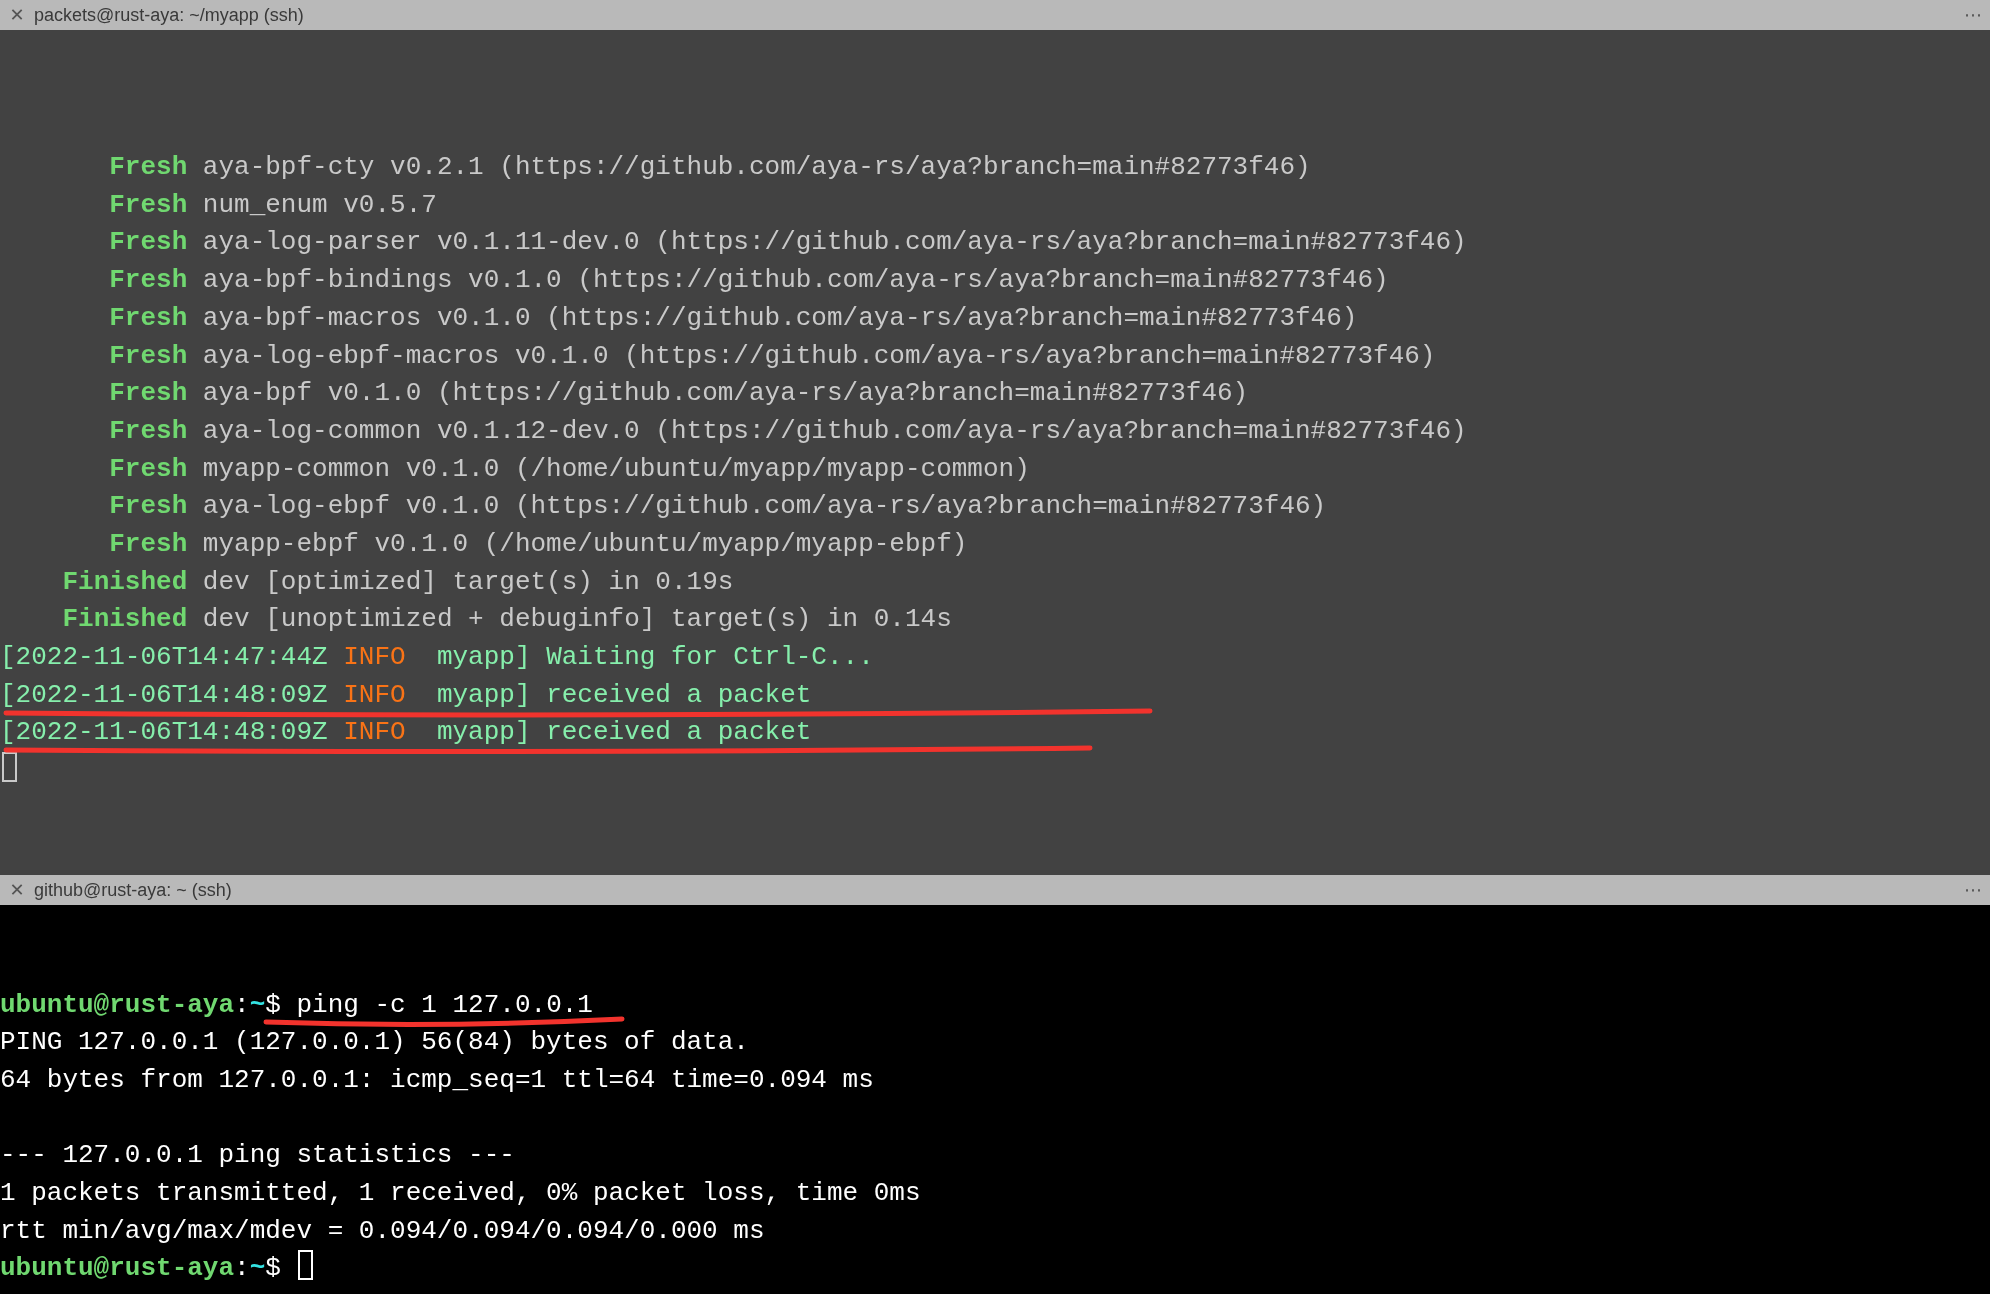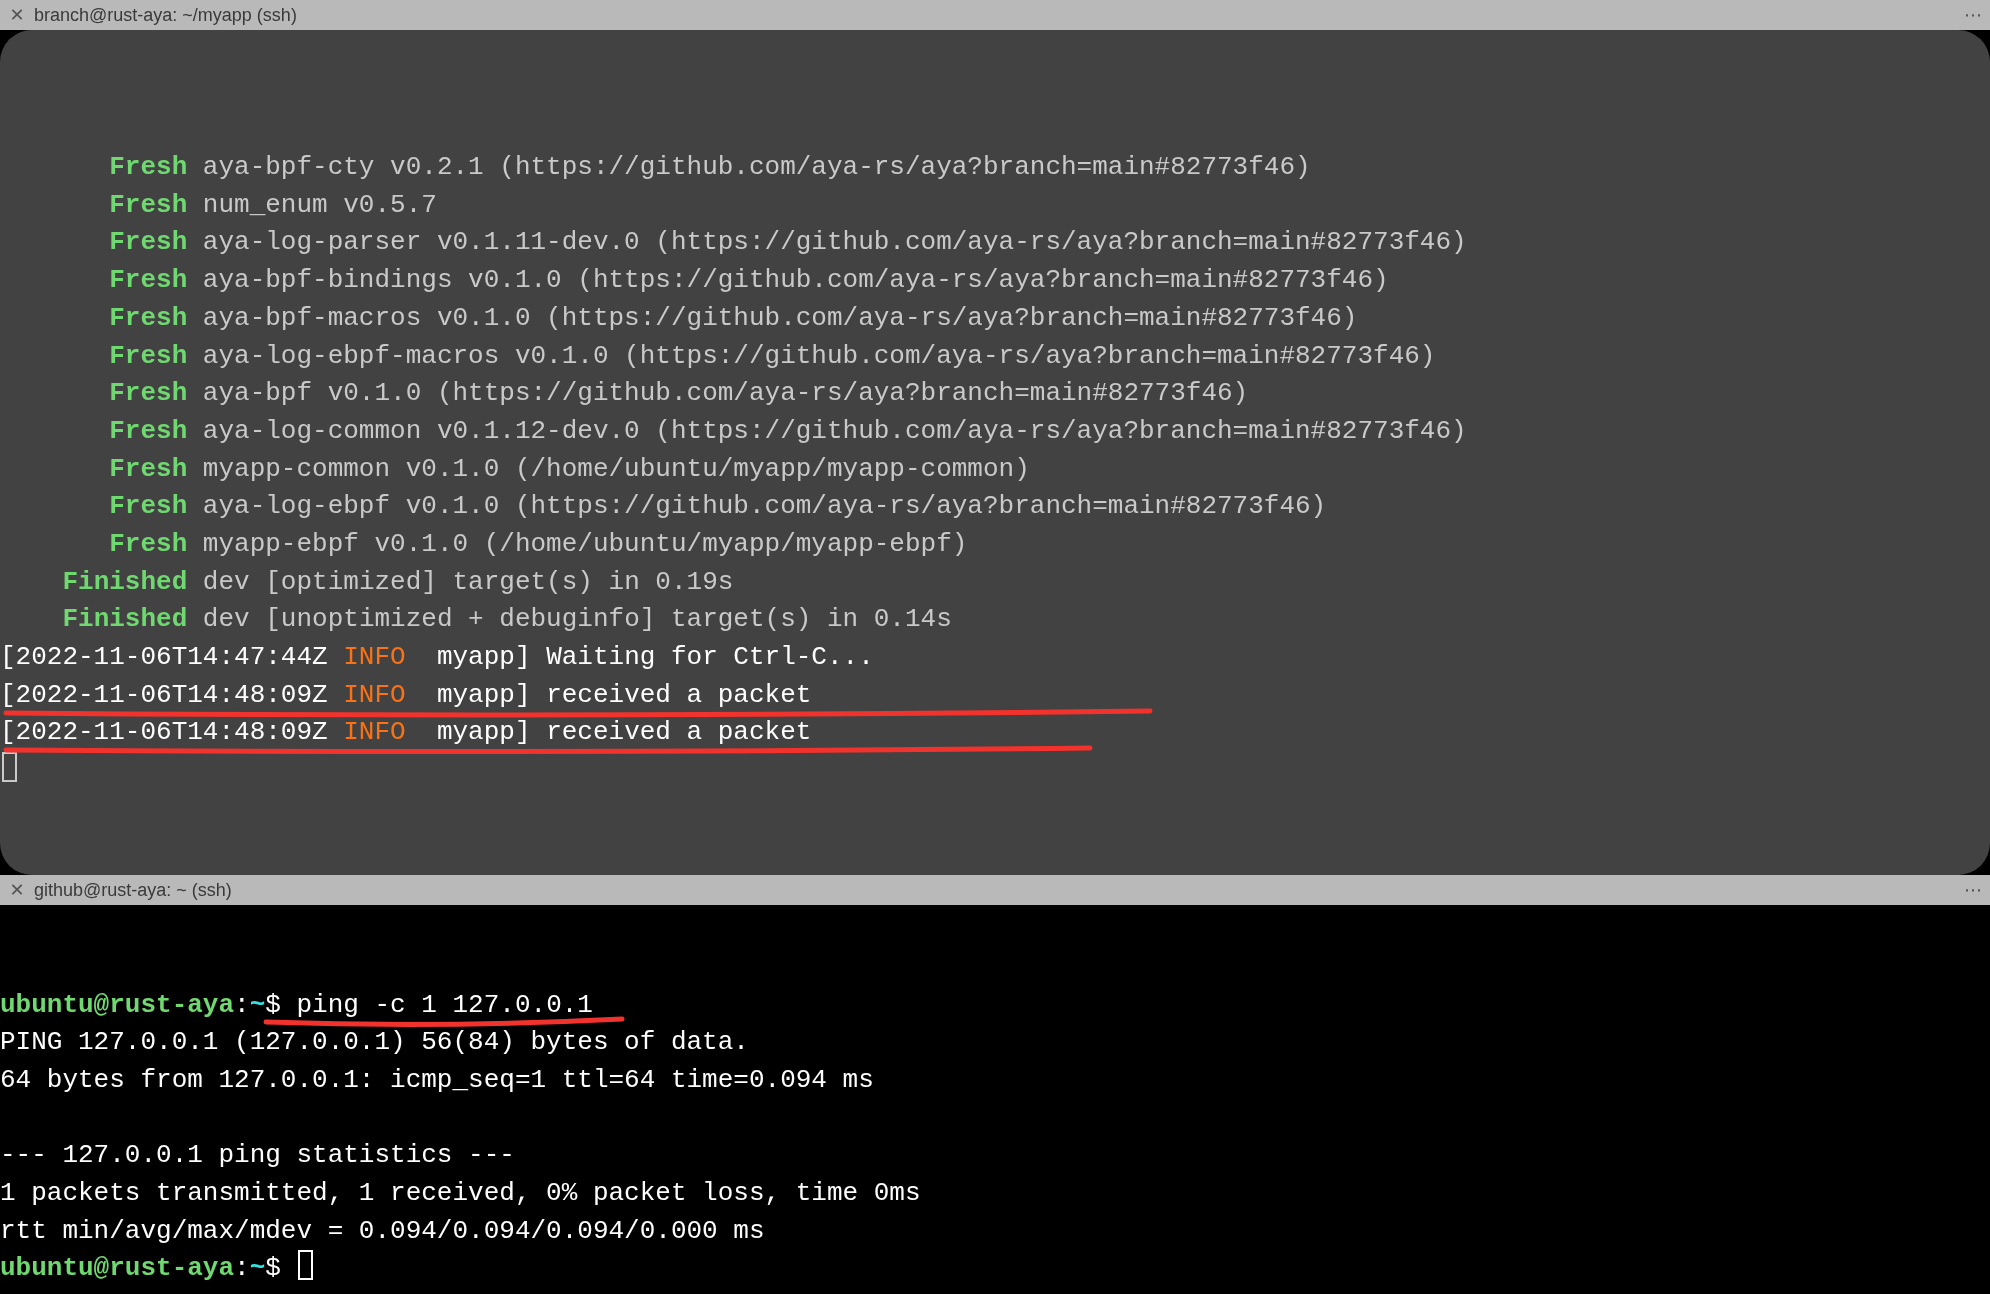--- a/index.html
+++ b/index.html
@@ -36,37 +36,36 @@
     font-size: 18px;
     color: #555;
   }
   .term-top {
     background: #424242;
     color: #c9c9c9;
     padding: 6px 0 10px 0;
     line-height: 1.45;
     white-space: pre;
     position: relative;
-    border-radius: 32px;
   }
   .term-bot {
     background: #000;
     color: #fff;
     padding: 6px 0 10px 0;
     line-height: 1.45;
     white-space: pre;
     position: relative;
   }
   .row { display:block; }
   .grn   { color:#70d870; font-weight:bold; }
   .grnN  { color:#f97316; }
   .txt   { color:#c9c9c9; }
   .wht   { color:#fff; }
   .cyan  { color:#34e2e2; font-weight:bold; }
-  .log   { color:#ffffff; }
+  .log   { color:#86efac; }
   .cursor-top, .cursor-bot {
     display:inline-block;
     width:15px; height:30px;
     border:2px solid #c9c9c9;
     vertical-align: -5px;
     margin-left: 2px;
   }
   .cursor-bot { border-color:#fff; }
   
   svg.underlines {
@@ -75,21 +74,21 @@
     pointer-events:none;
   }
 </style>
 </head>
 <body>
 
 <div class="pane">
   <div class="titlebar">
     <span class="left">
       <span class="closex">✕</span>
-      <span>branch@rust-aya: ~/myapp (ssh)</span>
+      <span>packets@rust-aya: ~/myapp (ssh)</span>
     </span>
     <span class="gear">⋯</span>
   </div>
 
   <div class="term-top" id="top-out">
     
     <span class="row">       <span class="grn">Fresh</span> <span class="txt">aya-bpf-cty v0.2.1 (https://github.com/aya-rs/aya?branch=main#82773f46)</span></span><span class="row">       <span class="grn">Fresh</span> <span class="txt">num_enum v0.5.7</span></span><span class="row">       <span class="grn">Fresh</span> <span class="txt">aya-log-parser v0.1.11-dev.0 (https://github.com/aya-rs/aya?branch=main#82773f46)</span></span><span class="row">       <span class="grn">Fresh</span> <span class="txt">aya-bpf-bindings v0.1.0 (https://github.com/aya-rs/aya?branch=main#82773f46)</span></span><span class="row">       <span class="grn">Fresh</span> <span class="txt">aya-bpf-macros v0.1.0 (https://github.com/aya-rs/aya?branch=main#82773f46)</span></span><span class="row">       <span class="grn">Fresh</span> <span class="txt">aya-log-ebpf-macros v0.1.0 (https://github.com/aya-rs/aya?branch=main#82773f46)</span></span><span class="row">       <span class="grn">Fresh</span> <span class="txt">aya-bpf v0.1.0 (https://github.com/aya-rs/aya?branch=main#82773f46)</span></span><span class="row">       <span class="grn">Fresh</span> <span class="txt">aya-log-common v0.1.12-dev.0 (https://github.com/aya-rs/aya?branch=main#82773f46)</span></span><span class="row">       <span class="grn">Fresh</span> <span class="txt">myapp-common v0.1.0 (/home/ubuntu/myapp/myapp-common)</span></span><span class="row">       <span class="grn">Fresh</span> <span class="txt">aya-log-ebpf v0.1.0 (https://github.com/aya-rs/aya?branch=main#82773f46)</span></span><span class="row">       <span class="grn">Fresh</span> <span class="txt">myapp-ebpf v0.1.0 (/home/ubuntu/myapp/myapp-ebpf)</span></span><span class="row">    <span class="grn">Finished</span> <span class="txt">dev [optimized] target(s) in 0.19s</span></span><span class="row">    <span class="grn">Finished</span> <span class="txt">dev [unoptimized + debuginfo] target(s) in 0.14s</span></span><span class="row"><span class="log">[2022-11-06T14:47:44Z </span><span class="grnN">INFO</span><span class="log">  myapp] </span><span class="log">Waiting for Ctrl-C...</span></span><span class="row"><span class="log">[2022-11-06T14:48:09Z </span><span class="grnN">INFO</span><span class="log">  myapp] </span><span class="log">received a packet</span></span><span class="row"><span class="log">[2022-11-06T14:48:09Z </span><span class="grnN">INFO</span><span class="log">  myapp] </span><span class="log">received a packet</span></span><span class="row"><span class="cursor-top"></span></span><svg class="underlines" id="top-svg" width="1990" height="845">
         <path d="M 6 683 Q 578 688 1150 681" stroke="#f2332d" stroke-width="5" fill="none" stroke-linecap="round"></path>
         <path d="M 6 720 Q 548 724 1090 718" stroke="#f2332d" stroke-width="5" fill="none" stroke-linecap="round"></path>
       </svg>

